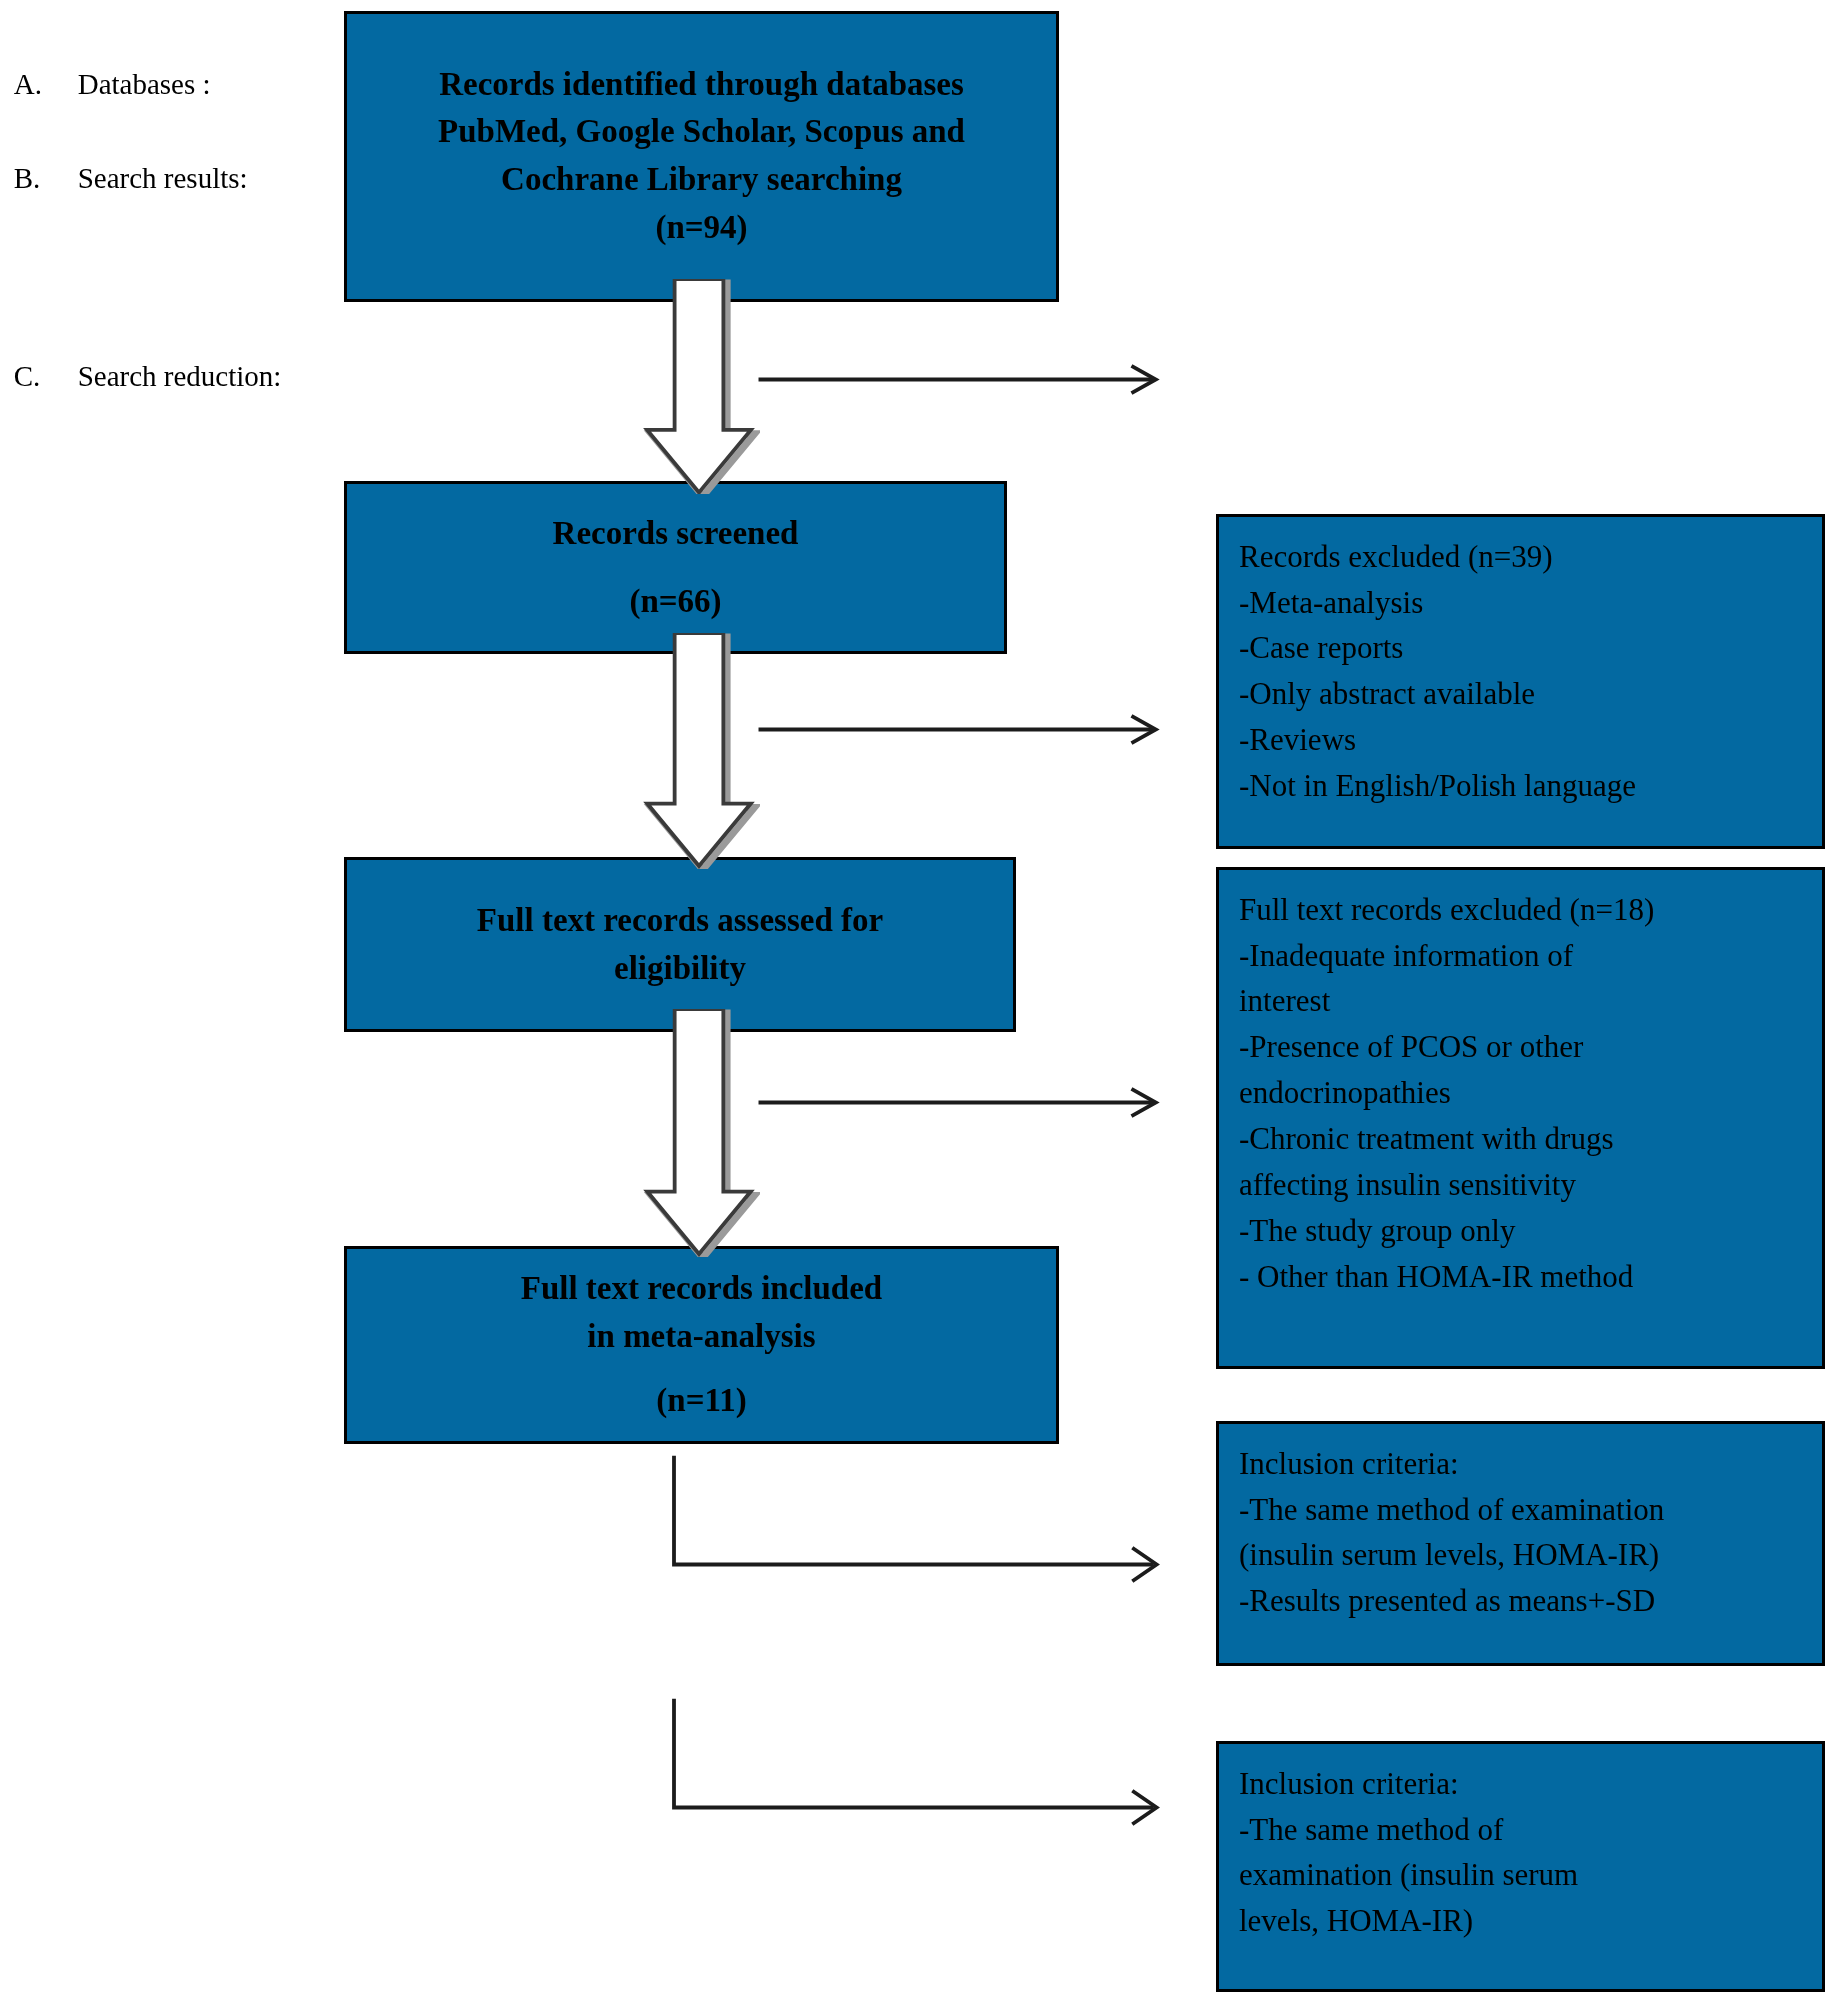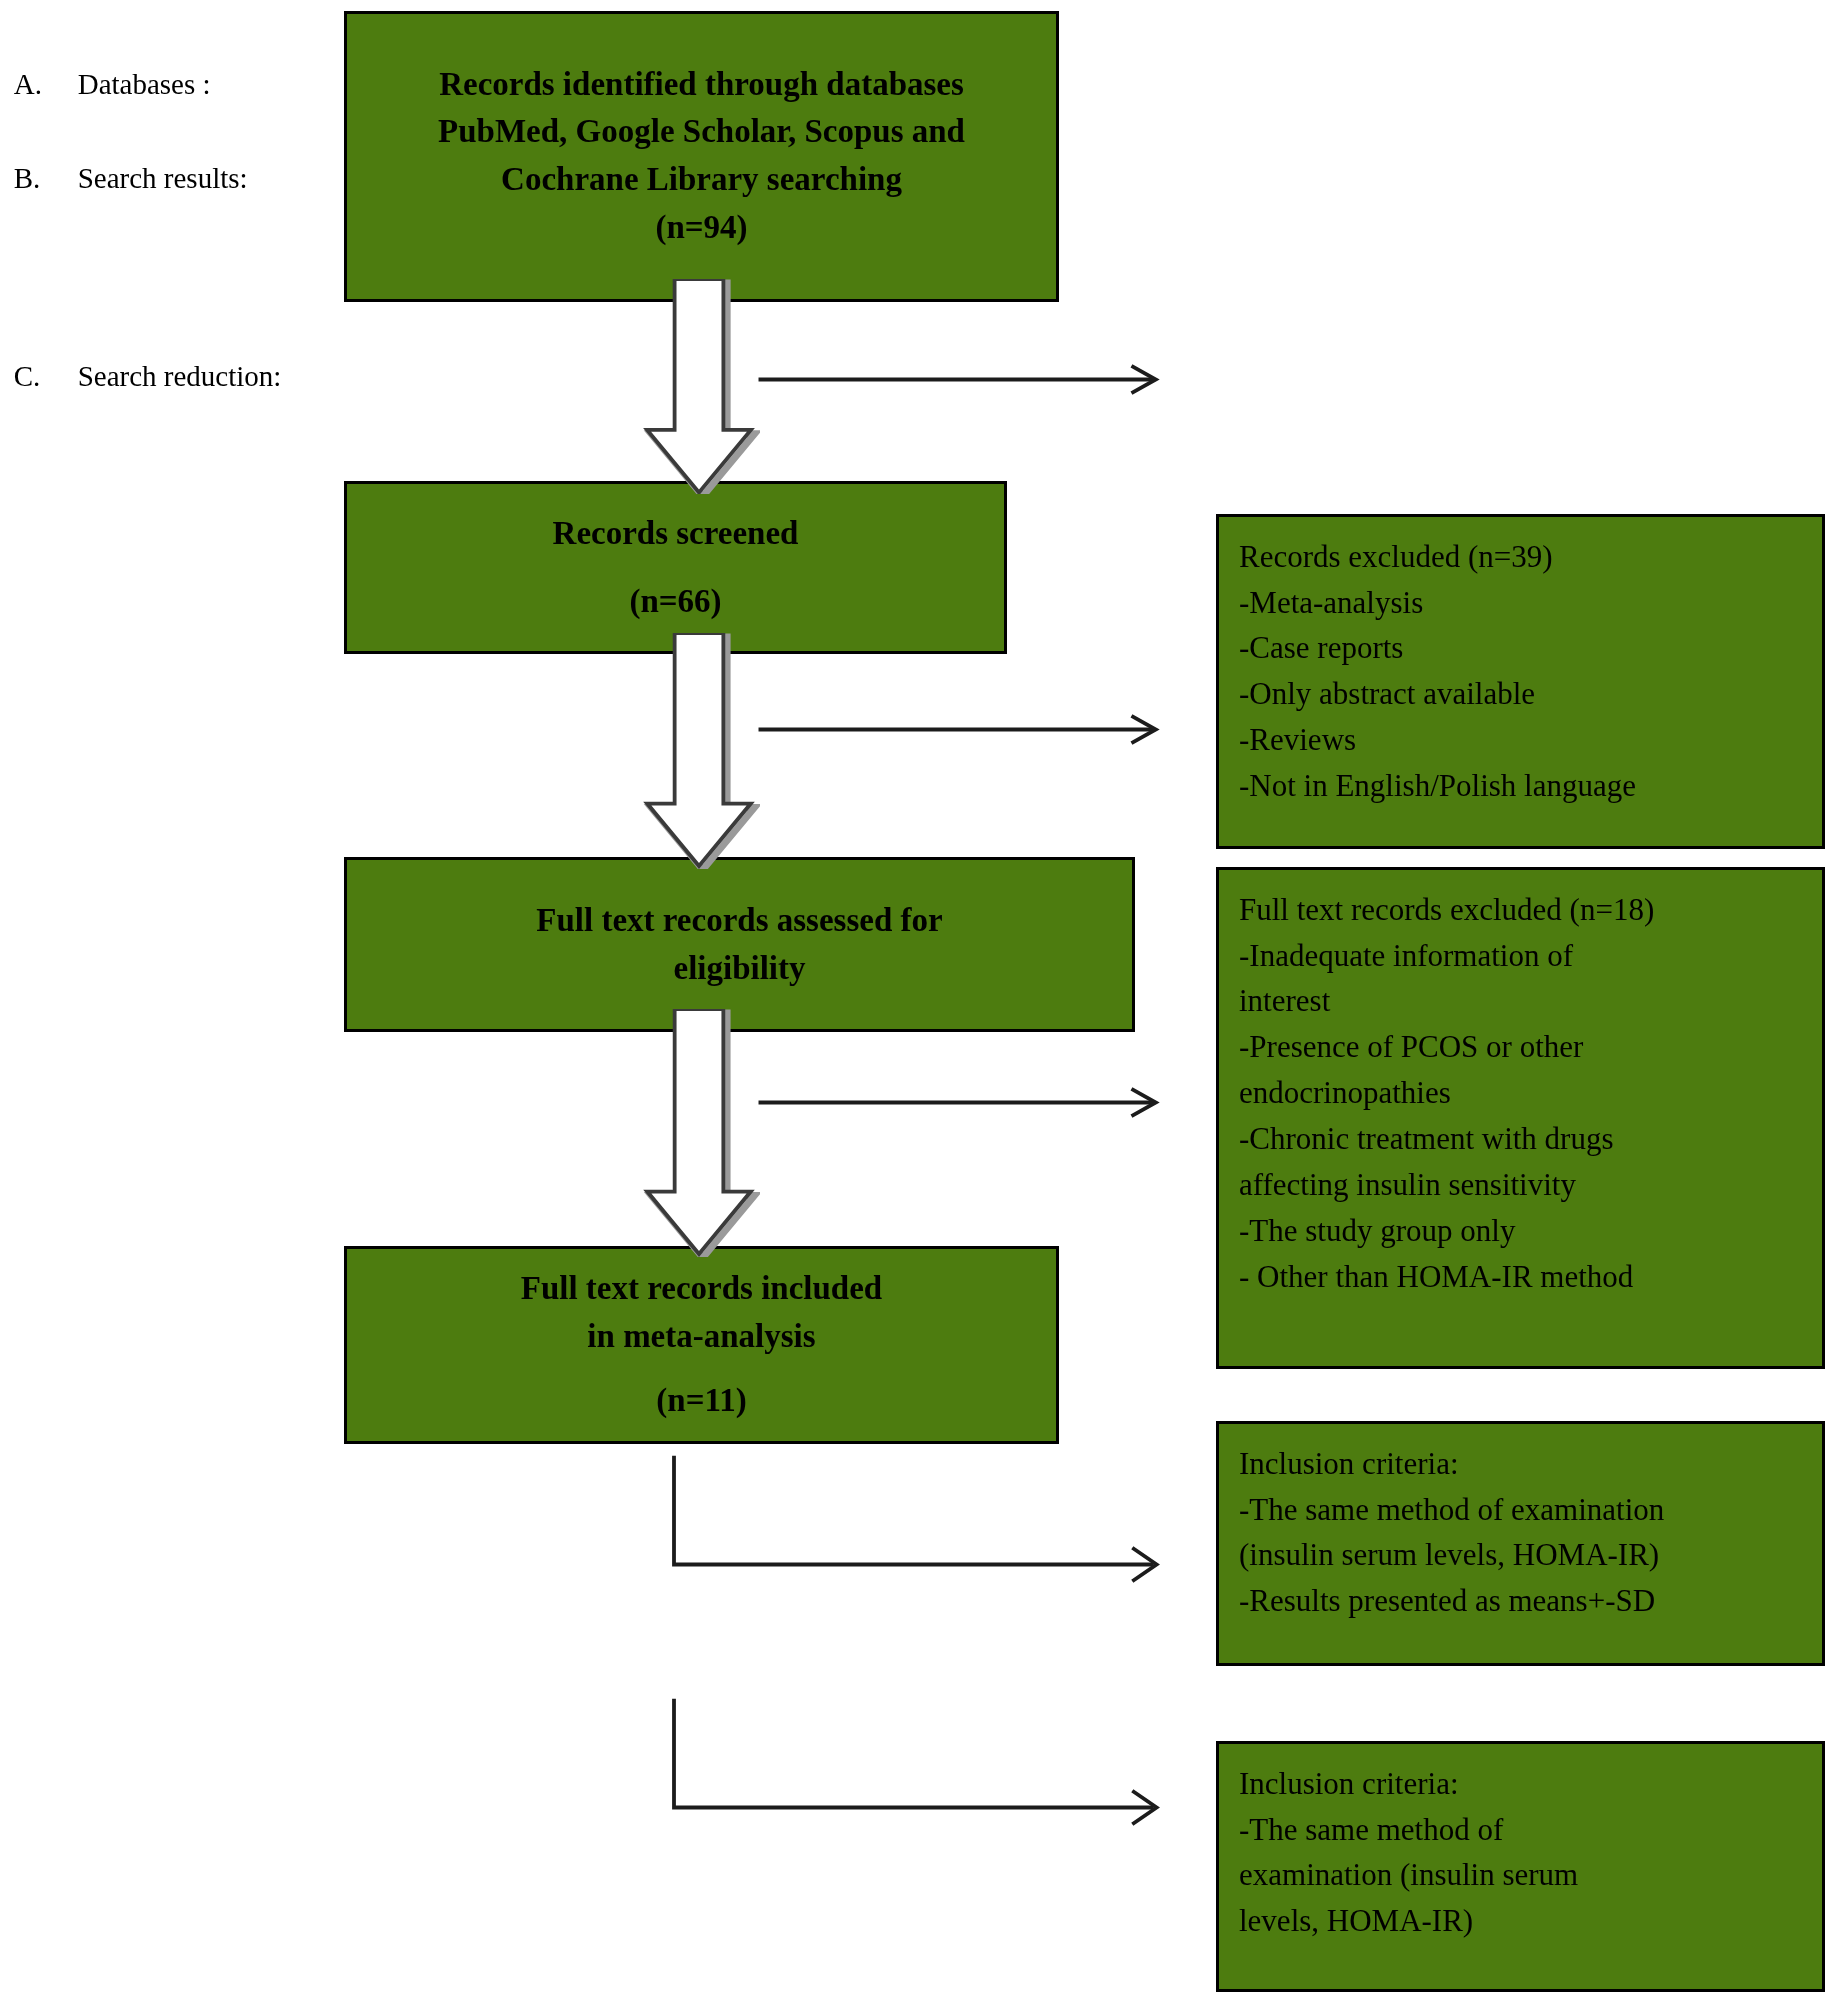--- a/index.html
+++ b/index.html
@@ -28,21 +28,21 @@
   }
   .stage-label .marker {
     width: 64px;
     display: inline-block;
   }
 
   
   .box {
     position: absolute;
     border: 3px solid #000000;
-    background: #4d7c0f;
+    background: #0369a1;
     box-sizing: border-box;
   }
   .box-center {
     display: flex;
     flex-direction: column;
     align-items: center;
     justify-content: center;
     text-align: center;
     font-weight: bold;
     font-size: 33px;
@@ -101,21 +101,21 @@
     <div class="line">PubMed, Google Scholar, Scopus and</div>
     <div class="line">Cochrane Library searching</div>
     <div class="line">(n=94)</div>
   </div>
 
   <div class="box box-center" style="left:344px; top:481px; width:663px; height:173px;">
     <div class="line">Records screened</div>
     <div class="line" style="margin-top:20px;">(n=66)</div>
   </div>
 
-  <div class="box box-center" style="left:344px; top:857px; width:791px; height:175px;">
+  <div class="box box-center" style="left:344px; top:857px; width:672px; height:175px;">
     <div class="line">Full text records assessed for</div>
     <div class="line">eligibility</div>
   </div>
 
   <div class="box box-center" style="left:344px; top:1246px; width:715px; height:198px;">
     <div class="line">Full text records included</div>
     <div class="line">in meta-analysis</div>
     <div class="line" style="margin-top:16.7px;">(n=11)</div>
   </div>
 

